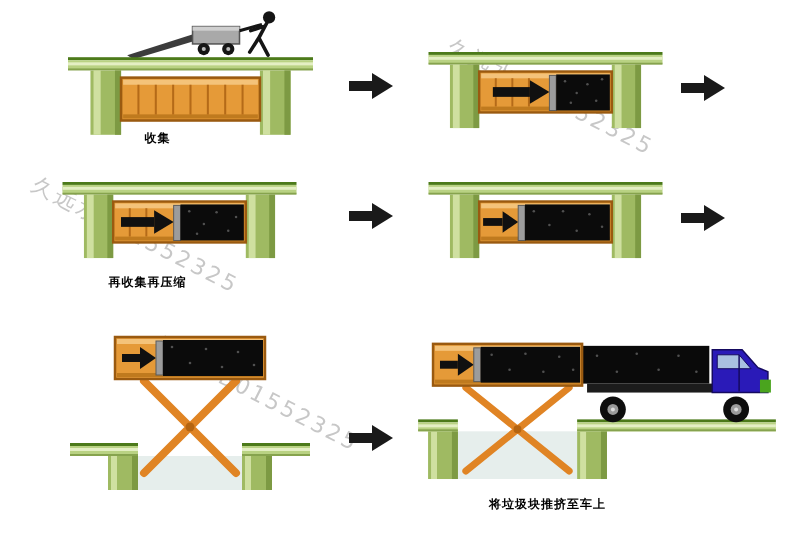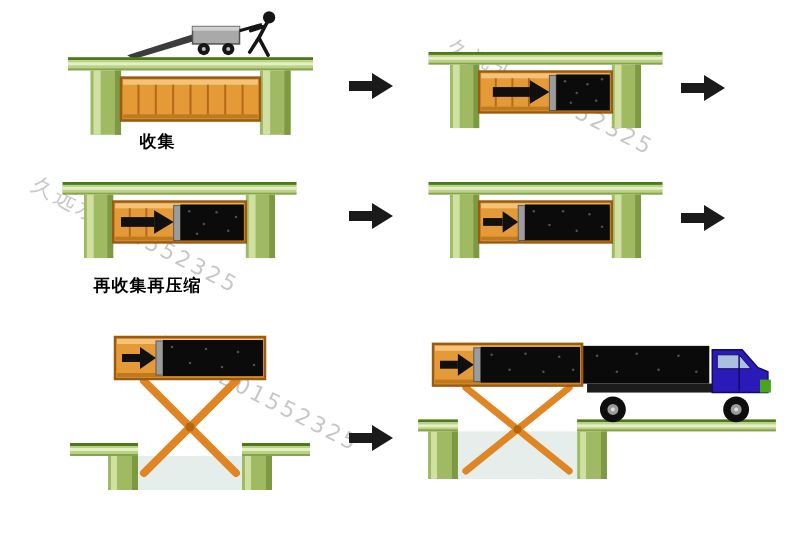--- a/index.html
+++ b/index.html
@@ -1,19 +1,19 @@
 <!DOCTYPE html>
 <html><head>
 <meta charset="utf-8">
 <style>
   html,body{margin:0;padding:0;background:#fff;}
   .page{position:relative;width:800px;height:552px;background:#ffffff;overflow:hidden;
         font-family:"DejaVu Sans",sans-serif;}
   .step{position:absolute;}
-  .step-label{position:absolute;font-weight:bold;font-size:17px;color:#000;
+  .step-label{position:absolute;font-weight:bold;font-size:12px;color:#000;
         text-align:center;letter-spacing:1px;}
   .flow-arrow{position:absolute;}
   .wm{position:absolute;color:#9a9a9a;opacity:.55;font-size:22px;letter-spacing:3px;
       transform:rotate(27deg);transform-origin:left top;white-space:nowrap;pointer-events:none;}
 </style>
 </head>
 <body>
 
 <div class="page">
 
@@ -343,14 +343,15 @@
           <circle cx="74" cy="33" r="1.3" fill="#505050"></circle>
             <circle cx="92" cy="48" r="1.3" fill="#505050"></circle>
           <circle cx="108" cy="32" r="1.3" fill="#505050"></circle>
             <circle cx="126" cy="50" r="1.3" fill="#505050"></circle>
           <circle cx="142" cy="35" r="1.3" fill="#505050"></circle>
             <circle cx="156" cy="48" r="1.3" fill="#505050"></circle>
         </g>
       </g>
     </svg>
   </div>
+  <div class="step-label" style="left:460px;top:496px;width:175px;">将垃圾块推挤至车上</div>
 
 </div>
 
 </body></html>

